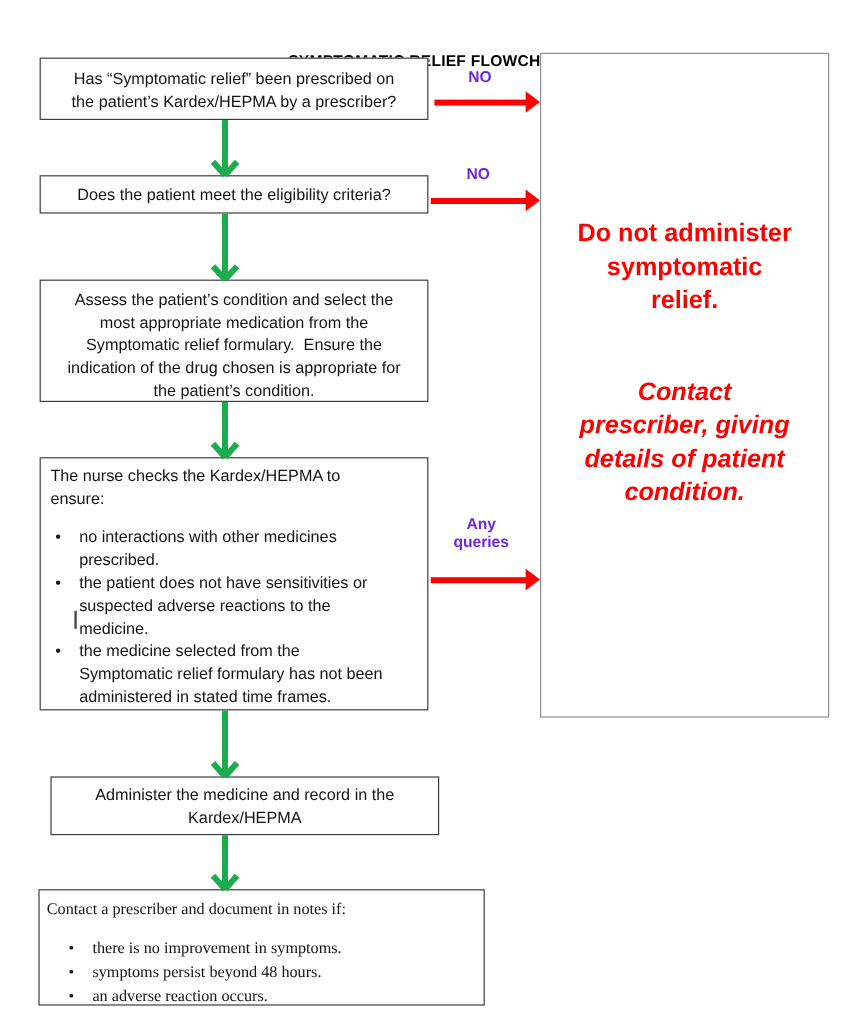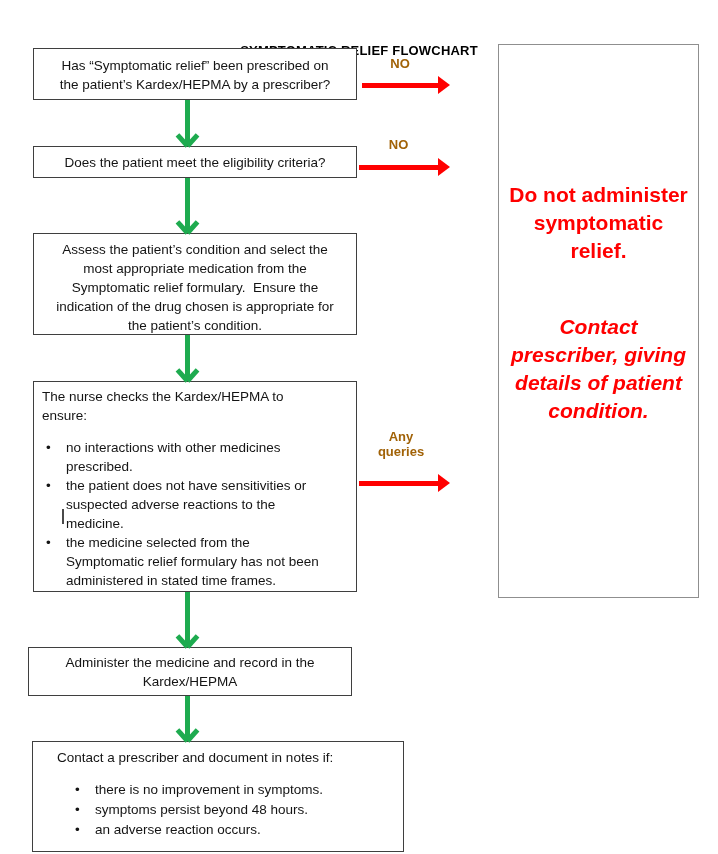--- a/index.html
+++ b/index.html
@@ -14,34 +14,34 @@
   .box{
     position:absolute;border:1px solid #3f3f3f;background:#fff;
     box-sizing:border-box;font-size:13.5px;line-height:19px;color:#141414;
   }
   .box.center{text-align:center;}
   .pre{white-space:pre-wrap;}
   #box1{left:33px;top:48px;width:324px;height:52px;padding:7px 20px;}
   #box2{left:33px;top:146px;width:324px;height:32px;padding:6px 6px;}
   #box3{left:33px;top:233px;width:324px;height:102px;padding:6px 6px;}
   #box4{left:33px;top:381px;width:324px;height:211px;padding:5px 8px;}
-  #box5{left:28px;top:647px;width:324px;height:49px;padding:5px 6px;}
-  #box6{left:32px;top:741px;width:372px;height:111px;padding:6px 24px;}
+  #box5{left:42px;top:647px;width:324px;height:49px;padding:5px 6px;}
+  #box6{left:32px;top:741px;width:372px;height:97px;padding:6px 6px;font-family:Liberation Serif, serif;}
   .bullets{list-style:none;margin:13px 0 0;padding:0;}
   .bullets li{position:relative;line-height:19px;}
   #box4 .bullets li{padding-left:24px;}
   #box4 .bullets li::before{content:"\2022";position:absolute;left:4px;}
   #box6 .bullets{}
   #box6 .bullets li{padding-left:38px;line-height:20px;}
   #box6 .bullets li::before{content:"\2022";position:absolute;left:18px;}
   .text-caret{position:absolute;left:28px;top:127px;width:2px;height:15px;background:#4a4a4a;}
 
   .big-box{
-    position:absolute;left:450px;top:44px;width:201px;height:554px;
-    border:1px solid #8f8f8f;background:#fff;box-sizing:border-box;margin-left:48px;
+    position:absolute;left:450px;top:44px;width:241px;height:554px;
+    border:1px solid #8f8f8f;background:#fff;box-sizing:border-box;
   }
   .big-box .p{
     position:absolute;left:0;width:100%;text-align:center;color:#ff0000;
     font-weight:bold;font-size:21px;line-height:28px;white-space:pre-wrap;
   }
   .big-box .p1{top:136px;}
   .big-box .p2{top:268px;font-style:italic;}
 
   
   .garrow{position:absolute;left:177px;width:21px;}
@@ -49,21 +49,21 @@
   .garrow .arm{position:absolute;left:8px;bottom:0;width:5px;height:15px;background:#1eab4f;transform-origin:50% 100%;}
   .garrow .arm-l{transform:rotate(-42deg);}
   .garrow .arm-r{transform:rotate(42deg);}
 
   
   .rarrow{position:absolute;height:18px;}
   .rarrow .shaft{position:absolute;left:0;top:7px;height:5px;width:calc(100% - 11px);background:#ff0000;}
   .rarrow .head{position:absolute;right:0;top:0;width:0;height:0;
     border-top:9px solid transparent;border-bottom:9px solid transparent;border-left:12px solid #ff0000;}
 
-  .rlabel{position:absolute;color:#a16207;font-weight:bold;font-size:13px;text-align:center;line-height:15px;}
+  .rlabel{position:absolute;color:#6d28d9;font-weight:bold;font-size:13px;text-align:center;line-height:15px;}
   #no1{left:362px;top:56px;width:76px;}
   #no2{left:359px;top:137px;width:79px;}
   #anyq{left:370px;top:429px;width:62px;}
 </style>
 </head>
 <body>
 
 <div class="page">
 
   <div class="title">SYMPTOMATIC RELIEF FLOWCHART</div>

